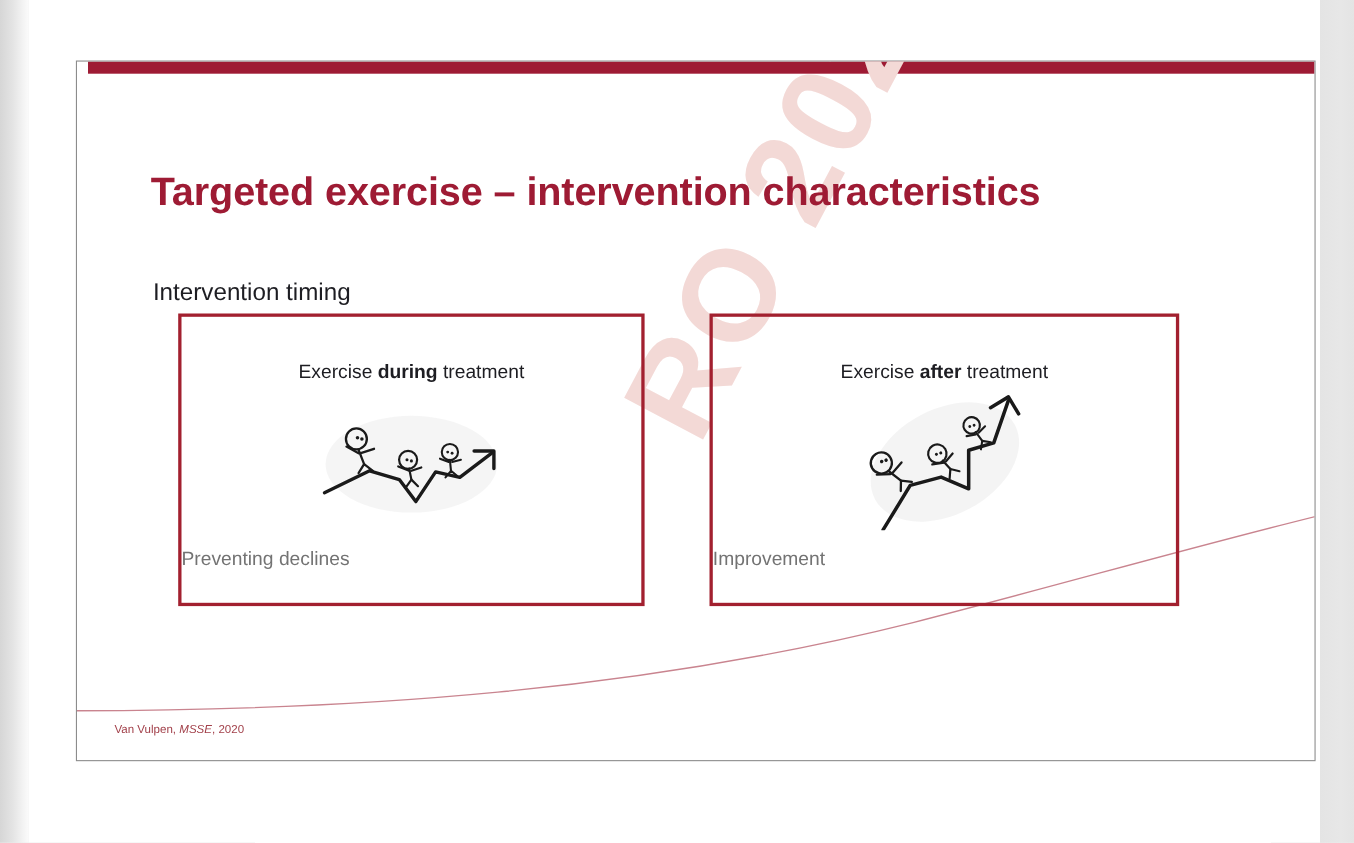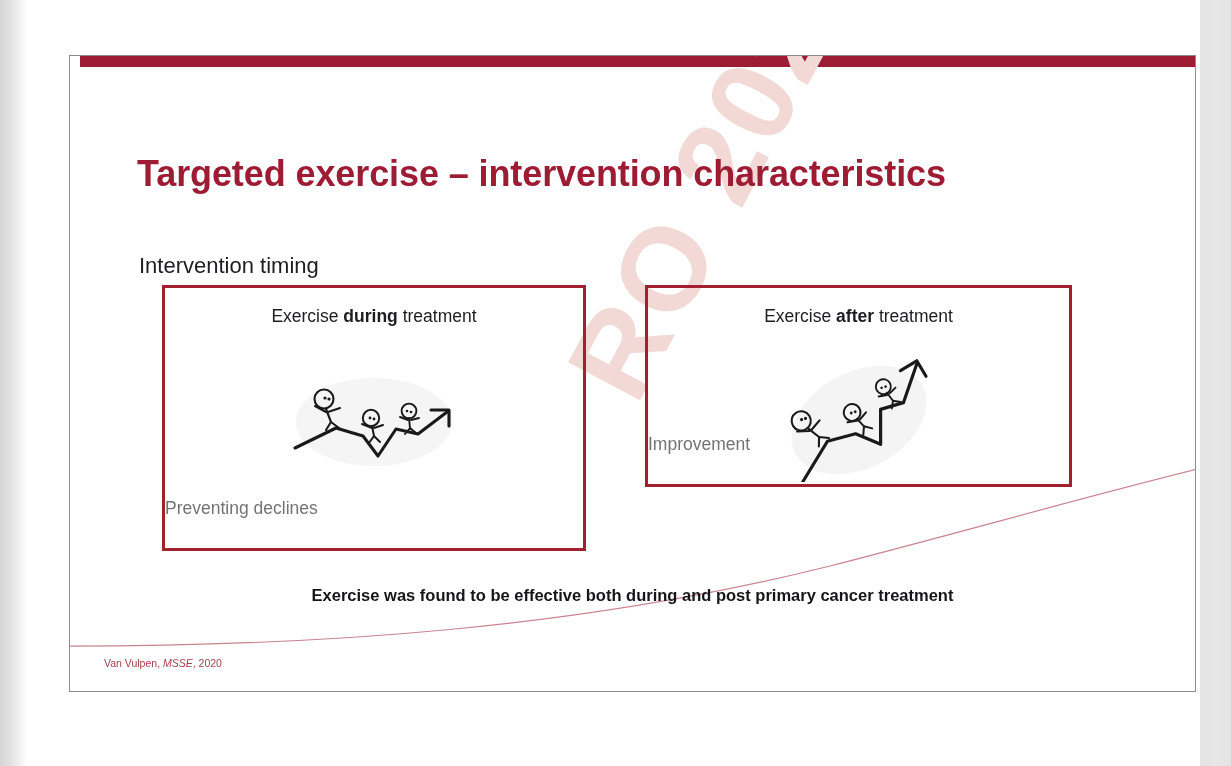--- a/index.html
+++ b/index.html
@@ -92,26 +92,26 @@
 
   
   .panel {
     position: absolute;
     border: 3px solid #a2202f;
     background: transparent;
     box-sizing: border-box;
     z-index: 2;
   }
   #panel-during { left: 92px;  top: 229px; width: 424px; height: 266px; }
-  #panel-after  { left: 575px; top: 229px; width: 427px; height: 202px; }
+  #panel-after  { left: 575px; top: 229px; width: 427px; height: 266px; }
 
   .panel-heading {
     position: absolute;
     left: 0; right: 0;
-    top: 18px;
+    top: 40px;
     text-align: center;
     font-size: 17.5px;
     color: #1d1d22;
     font-weight: normal;
   }
   .panel-heading b { font-weight: bold; }
 
   .panel-caption {
     position: absolute;
     left: 0; right: 0;
@@ -288,20 +288,19 @@
               <path d="M 127 57 L 119 54 M 130 57 L 138 55"></path>
               <circle cx="126" cy="48" r="1.3" fill="#1a1a1a" stroke="none"></circle>
               <circle cx="130" cy="49" r="1.3" fill="#1a1a1a" stroke="none"></circle>
             </g>
           </g>
         </svg>
 
         <div class="panel-caption">Improvement</div>
       </div>
 
-      <div id="conclusion">Exercise was found to be effective both during and post primary cancer treatment</div>
 
       <div id="citation"><span>Van Vulpen, </span><i>MSSE</i><span>, 2020</span></div>
 
 
     </div>
   </div>
 </div>
 
 </body></html>

